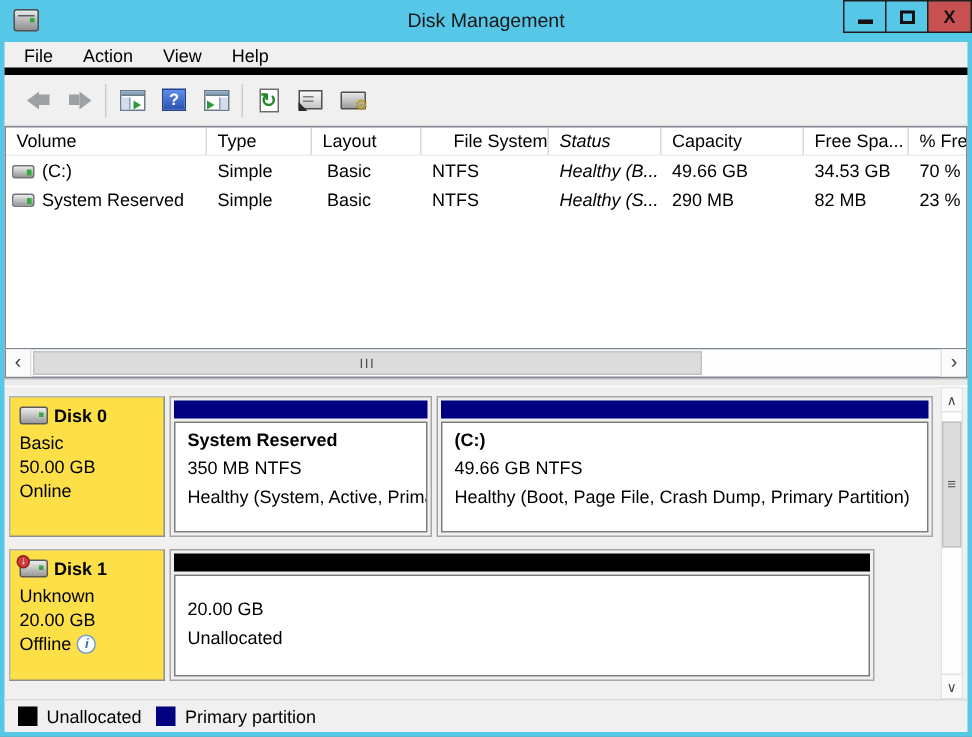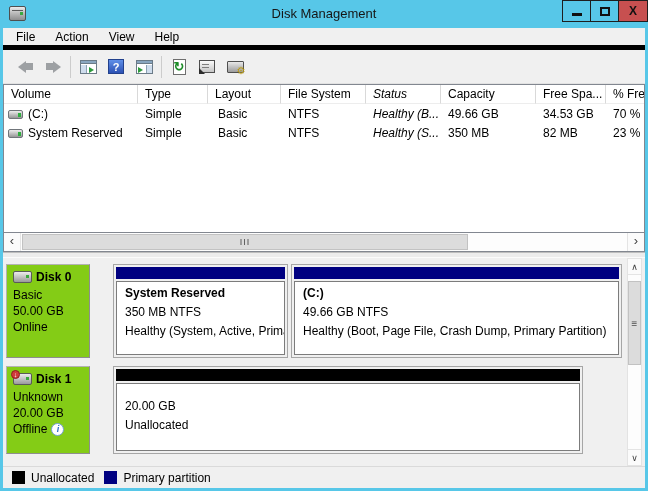--- a/index.html
+++ b/index.html
@@ -58,21 +58,21 @@
   .dm-icon .gear { position:absolute; right:-3px; bottom:-4px; font-size:10px; line-height:10px; color:#b99a12; }
 
   
   .listview { position:absolute; left:3px; top:84px; width:642px; height:149px; background:#fff;
               border:1px solid #828790; overflow:hidden; }
   .lv-header { display:flex; height:19px; }
   .lv-col { padding:2px 0 0 7px; font-size:12px; border-right:1px solid #d9d9d9; border-bottom:1px solid #ededed;
             overflow:hidden; white-space:nowrap; flex-shrink:0; }
   .lv-row { display:flex; height:18px; align-items:center; font-size:12px; margin-top:1px; }
   .lv-cell { padding-left:7px; overflow:hidden; white-space:nowrap; flex-shrink:0; display:flex; align-items:center; }
-  .w0 { width:134px; } .w1 { width:73px; } .w2 { width:70px; } .w3 { width:85px; }
+  .w0 { width:134px; } .w1 { width:73px; } .w2 { width:70px; } .w3 { width:85px;text-align:right; }
   .w4 { width:75px;font-style:italic; } .w5 { width:95px; } .w6 { width:70px; } .w7 { width:38px; flex:1; border-right:none; }
   .lv-cell.w0 { padding-left:4px; }
   .vol-icon { width:15px; height:9px; margin-right:5px; background:linear-gradient(#ececec,#979797);
               border:1px solid #70757a; border-radius:2px; position:relative; flex-shrink:0; }
   .vol-icon::after { content:""; position:absolute; right:1px; top:2px; width:3px; height:4px; background:#2fae3f; }
 
   
   .hscroll { position:absolute; left:3px; top:233px; width:642px; height:19px; background:#fdfdfd;
              border:1px solid #828790; border-top:none; }
   .hs-btn { position:absolute; top:0; width:17px; height:18px; background:#fbfbfb; color:#3f3f3f;
@@ -81,21 +81,21 @@
   .hs-btn.right { right:0; border-left:1px solid #e4e4e4; }
   .hs-thumb { position:absolute; left:18px; top:1px; width:446px; height:16px; background:#dcdcdc;
               border:1px solid #c2c2c2; text-align:center; font-size:9px; line-height:15px; color:#4d4d4d; letter-spacing:1px; }
 
   
   .splitter { position:absolute; left:3px; top:252px; width:642px; height:6px; background:#ececec;
               border-top:1px solid #bdbdbd; border-bottom:1px solid #fbfbfb; }
 
   
   .graphic { position:absolute; left:3px; top:258px; width:642px; height:208px; background:#f0f0f0; overflow:hidden; }
-  .disk-label { position:absolute; left:3px; width:84px; background:#84cc16; padding:5px 6px;
+  .disk-label { position:absolute; left:3px; width:104px; background:#fde047; padding:5px 6px;
                 border:1px solid #b3b3b3; border-right-color:#8e8e8e; border-bottom-color:#8e8e8e; font-size:12px; }
   .disk-label .dl-title { font-weight:bold; display:flex; align-items:center; gap:4px; margin-bottom:3px; }
   .disk-icon { width:19px; height:12px; background:linear-gradient(#ececec,#9a9a9a); border:1px solid #5a5a5a;
                border-radius:2px; position:relative; flex-shrink:0; }
   .disk-icon::after { content:""; position:absolute; right:2px; top:3px; width:3px; height:3px; background:#39a93f; }
   .offline-badge { position:absolute; left:-3px; top:-4px; width:9px; height:9px; background:#d03a3a; border:1px solid #8e1f1f;
                    border-radius:50%; color:#fff; font-size:7px; line-height:7px; text-align:center; }
   .dl-line { line-height:16px; display:flex; align-items:center; }
   .info-icon { width:13px; height:13px; border-radius:50%; background:#fff; border:1px solid #74a0d0;
                color:#2f6fc4; font-size:9px; font-weight:bold; font-style:italic; text-align:center; line-height:11px; margin-left:4px; }
@@ -233,21 +233,21 @@
     </div>
     <div class="lv-row">
       <div class="lv-cell w0">
           <span class="vol-icon"></span>
           <span>System Reserved</span>
         </div>
       <div class="lv-cell w1">Simple</div>
       <div class="lv-cell w2">Basic</div>
       <div class="lv-cell w3">NTFS</div>
       <div class="lv-cell w4">Healthy (S...</div>
-      <div class="lv-cell w5">350 MB</div>
+      <div class="lv-cell w5">290 MB</div>
       <div class="lv-cell w6">82 MB</div>
       <div class="lv-cell w7">23 %</div>
     </div>
   </div>
 
   <div class="hscroll">
     <div class="hs-btn left">‹</div>
     <div class="hs-thumb">III</div>
     <div class="hs-btn right">›</div>
   </div>

